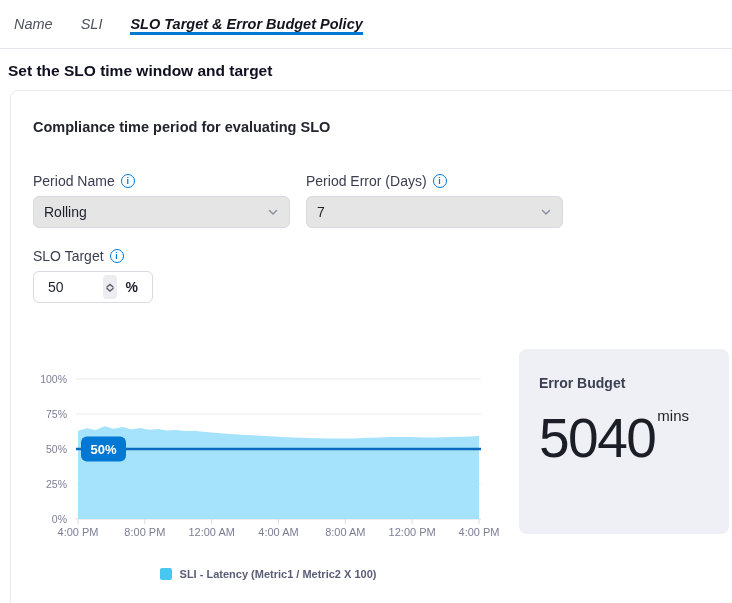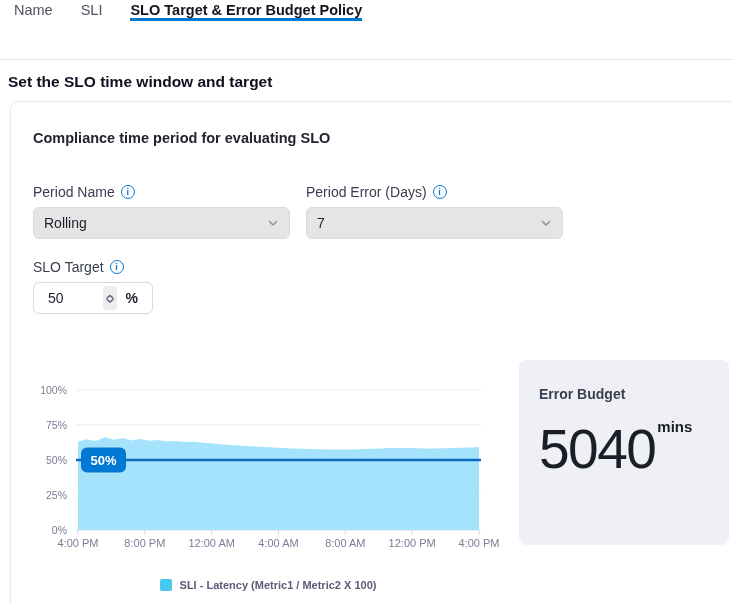--- a/index.html
+++ b/index.html
@@ -4,22 +4,22 @@
 <style>
   * { box-sizing: border-box; }
   html,body { margin:0; padding:0; }
   body {
     width:732px; height:603px; overflow:hidden;
     background:#ffffff; color:#1d1f2b;
     font-family:"Liberation Sans", sans-serif; font-size:14px;
   }
 
   
-  .tabbar { display:flex; align-items:flex-start; height:60px; padding-left:14px;
-            border-bottom:1px solid #e5e6ec; }
+  .tabbar { display:flex; align-items:center; height:49px; padding-left:14px;
+            border-bottom:1px solid #e5e6ec;font-style:italic; }
   .tab { display:flex; align-items:center; margin-right:28px; cursor:pointer;
          font-size:14.5px; color:#4e5260; border-bottom:3px solid transparent;
          padding-top:2px; }
   .tab.active { color:#14151f; font-weight:700; border-bottom-color:#0278d5; }
 
   
   .section-title { font-size:15.5px; font-weight:700; color:#0e1020;
                    margin:13px 0 10px 8px; }
 
   
@@ -58,21 +58,21 @@
   .chart-col { width:470px; }
   .legend-row { display:flex; align-items:center; justify-content:center; gap:8px;
                 margin-top:24px; font-size:11px; font-weight:700; color:#5a5d77; cursor:pointer; }
   .legend-swatch { width:12px; height:12px; border-radius:2px; background:#48c7f0; }
 
   .eb-card { width:210px; height:185px; background:#eef0f5; border-radius:8px;
              padding:26px 20px; }
   .eb-label { font-size:14px; font-weight:700; color:#3c3f52; }
   .eb-value-row { display:flex; align-items:flex-start; margin-top:16px; }
   .eb-value { font-size:55px; line-height:1.15; letter-spacing:-1.5px; color:#1c1e27; }
-  .eb-unit { font-size:15px; font-weight:700; color:#1c1e27; margin:0 0 10px 2px; }
+  .eb-unit { font-size:15px; font-weight:400; color:#1c1e27; margin:0 0 10px 2px; }
 </style>
 </head>
 <body>
 
 <div class="tabbar">
   <div class="tab">Name</div>
   <div class="tab">SLI</div>
   <div class="tab active">SLO Target &amp; Error Budget Policy</div>
 </div>
 

